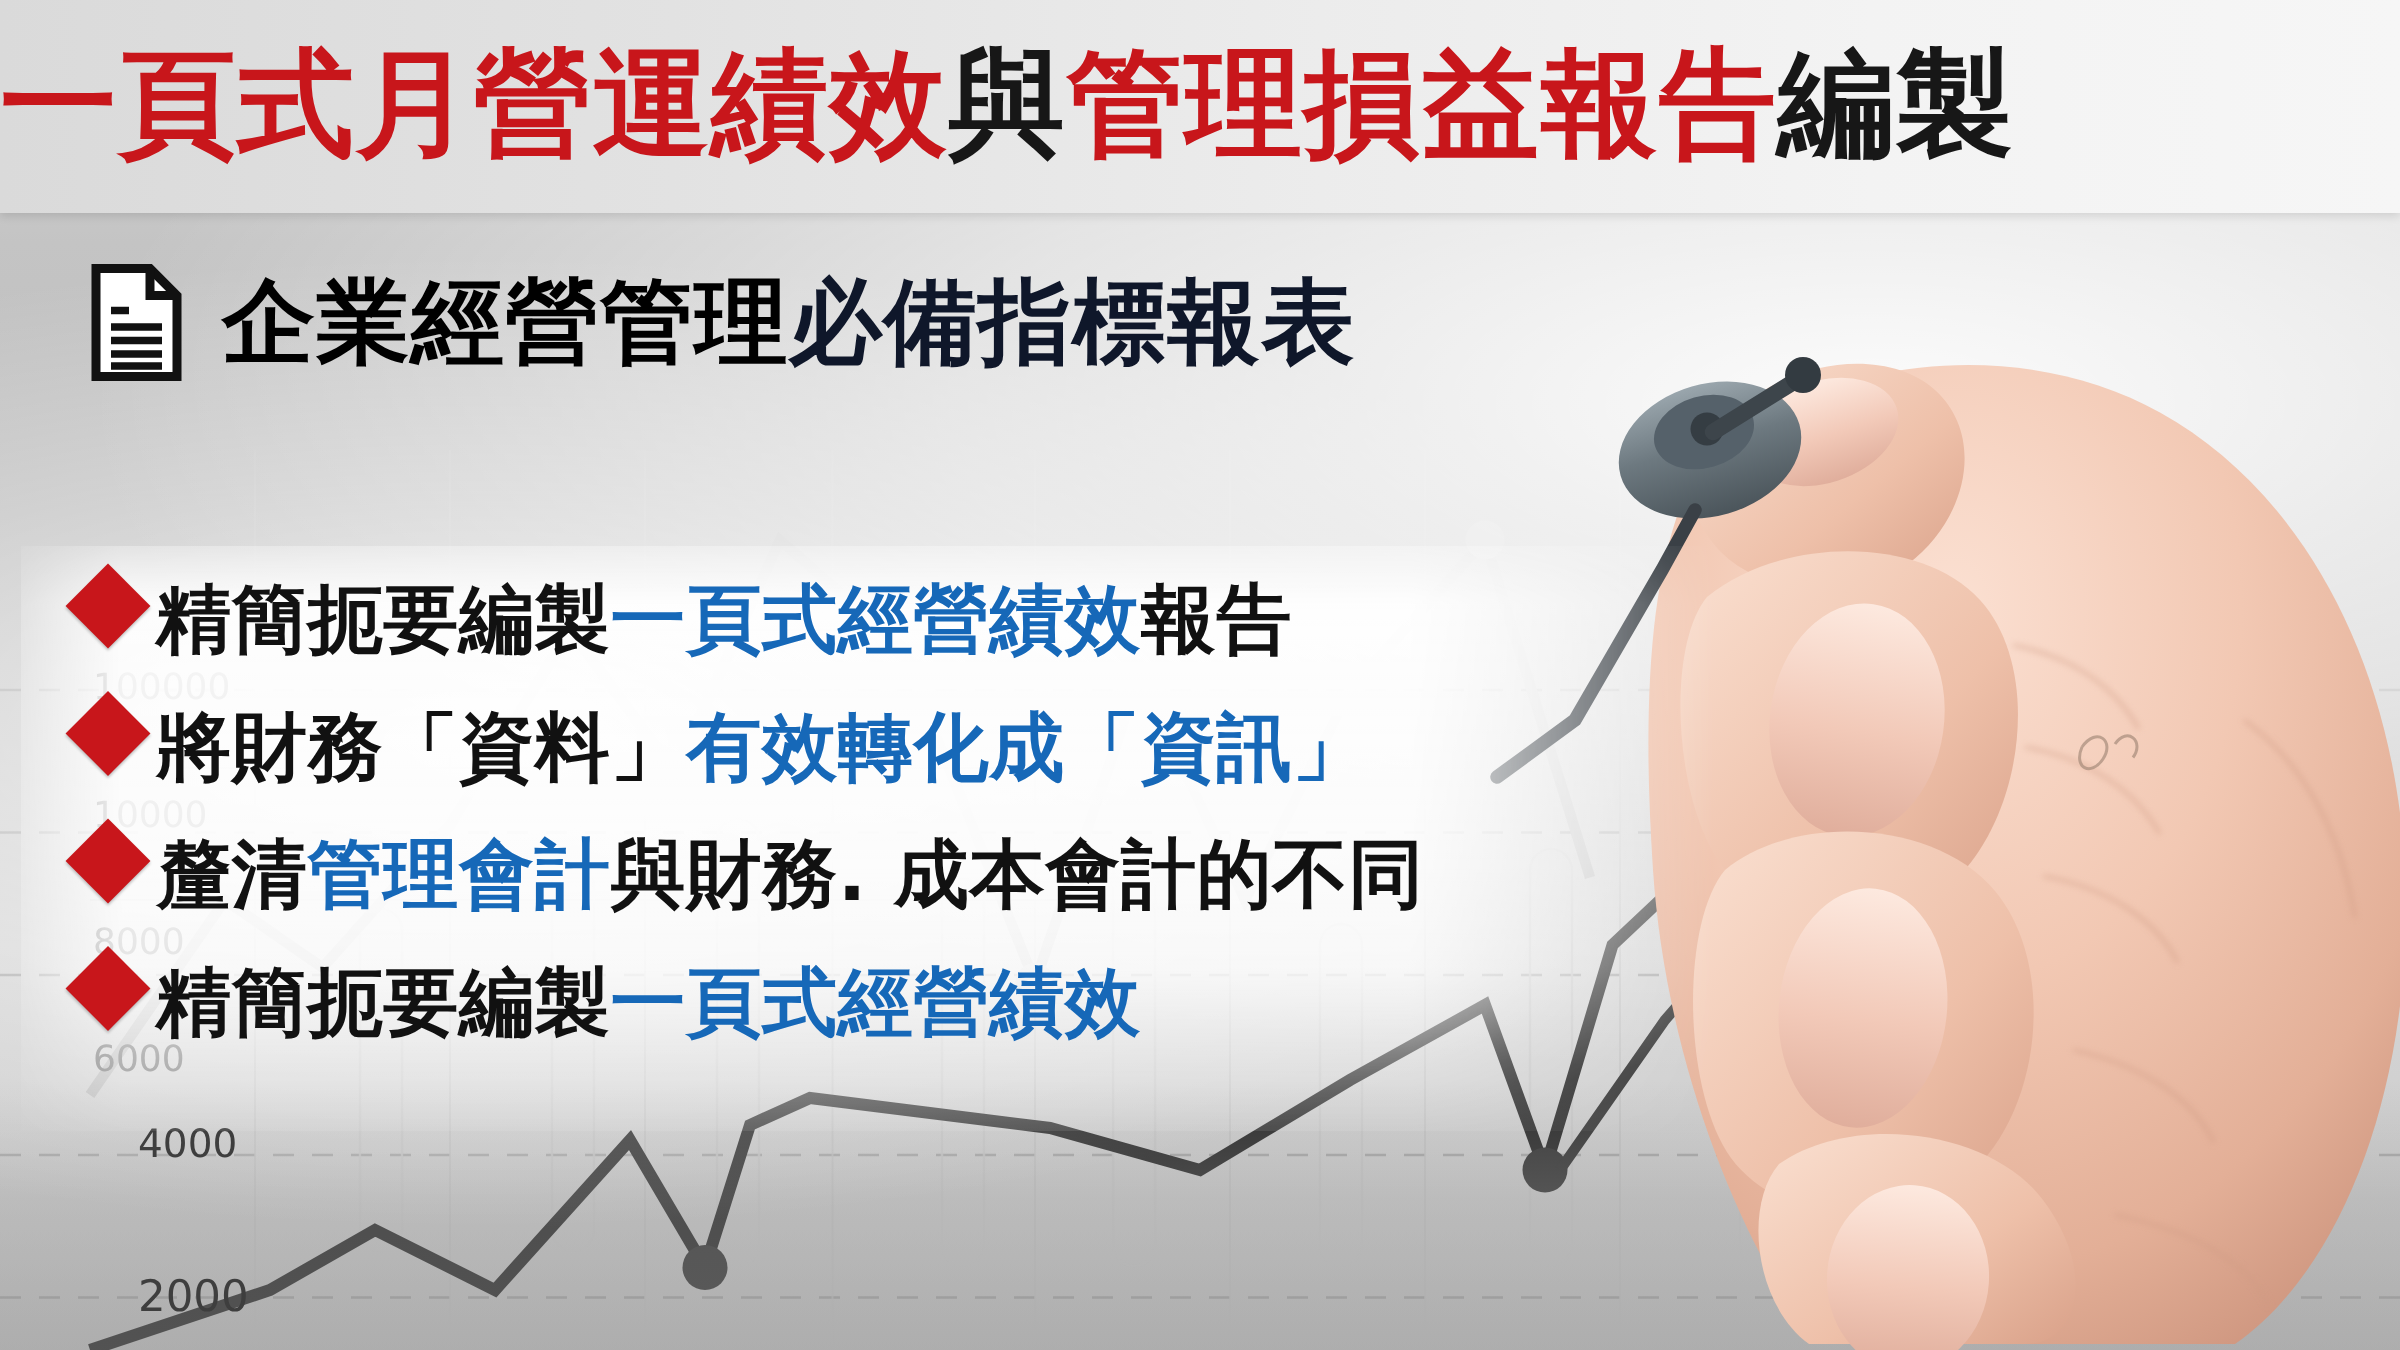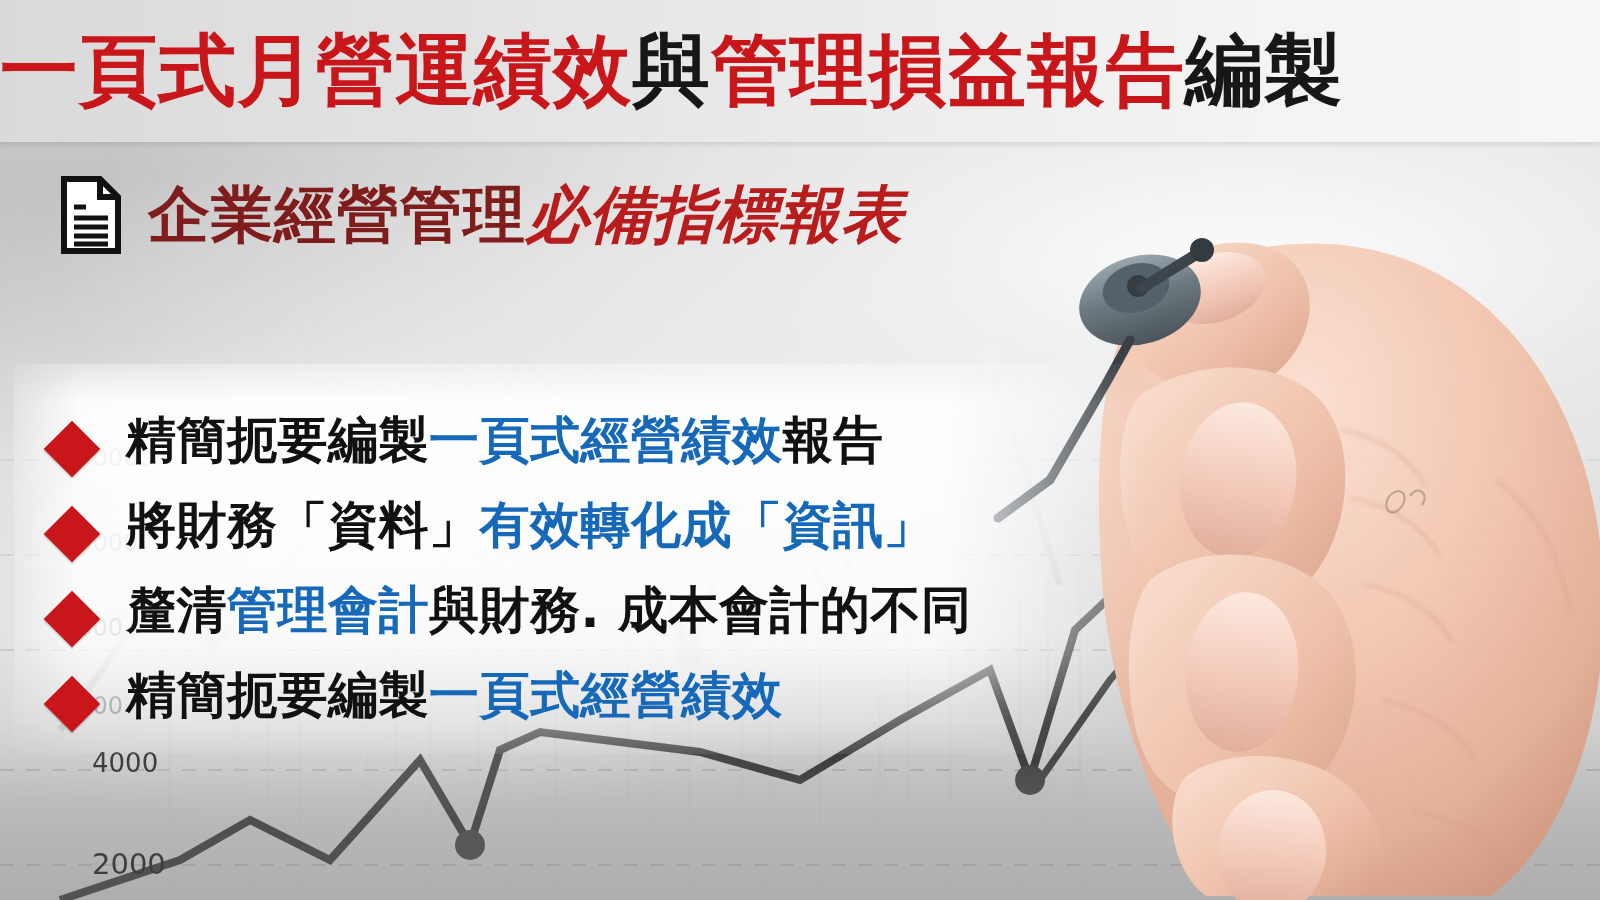--- a/index.html
+++ b/index.html
@@ -45,40 +45,40 @@
 
   
   .subtitle-row{
     position:absolute;left:60px;top:160px;height:110px;
     display:flex;align-items:center;gap:26px;white-space:nowrap;
   }
   .doc-icon{width:62px;height:78px;display:block;flex:0 0 auto;}
   .subtitle-text{
     font-size:62px;line-height:78px;font-weight:bold;letter-spacing:1px;
   }
-  .s-blk{color:#7f1d1d;}
-  .s-blue{color:#b91c1c;font-style:italic;}
+  .s-blk{color:#000000;}
+  .s-blue{color:#0f172a;}
 
   
   .panel{
     position:absolute;left:14px;top:364px;width:1130px;height:390px;
     background:linear-gradient(180deg,rgba(255,255,255,.93) 0%,rgba(255,255,255,.86) 55%,rgba(255,255,255,.62) 100%);
     -webkit-mask-image:linear-gradient(180deg,rgba(0,0,0,.35) 0%,#000 10%,#000 72%,rgba(0,0,0,.15) 100%),
                        linear-gradient(90deg,rgba(0,0,0,.25) 0%,#000 6%,#000 82%,rgba(0,0,0,0) 100%);
     -webkit-mask-composite:source-in;
     mask-image:linear-gradient(180deg,rgba(0,0,0,.35) 0%,#000 10%,#000 72%,rgba(0,0,0,.15) 100%),
                linear-gradient(90deg,rgba(0,0,0,.25) 0%,#000 6%,#000 82%,rgba(0,0,0,0) 100%);
     mask-composite:intersect;
     filter:blur(.4px);
   }
 
   
   .bullets{position:absolute;left:52px;top:384px;width:1060px;}
   .bullet{
-    display:flex;align-items:flex-end;gap:34px;height:85px;white-space:nowrap;
+    display:flex;align-items:flex-start;gap:12px;height:85px;white-space:nowrap;
   }
   .diamond{
     width:40px;height:40px;flex:0 0 auto;
     background:#C8161B;transform:rotate(45deg);
     box-shadow:1px 1px 2px rgba(0,0,0,.25);
   }
   .btext{
     font-size:50px;line-height:58px;font-weight:bold;letter-spacing:.5px;
   }
   .b-blk{color:#111;}

